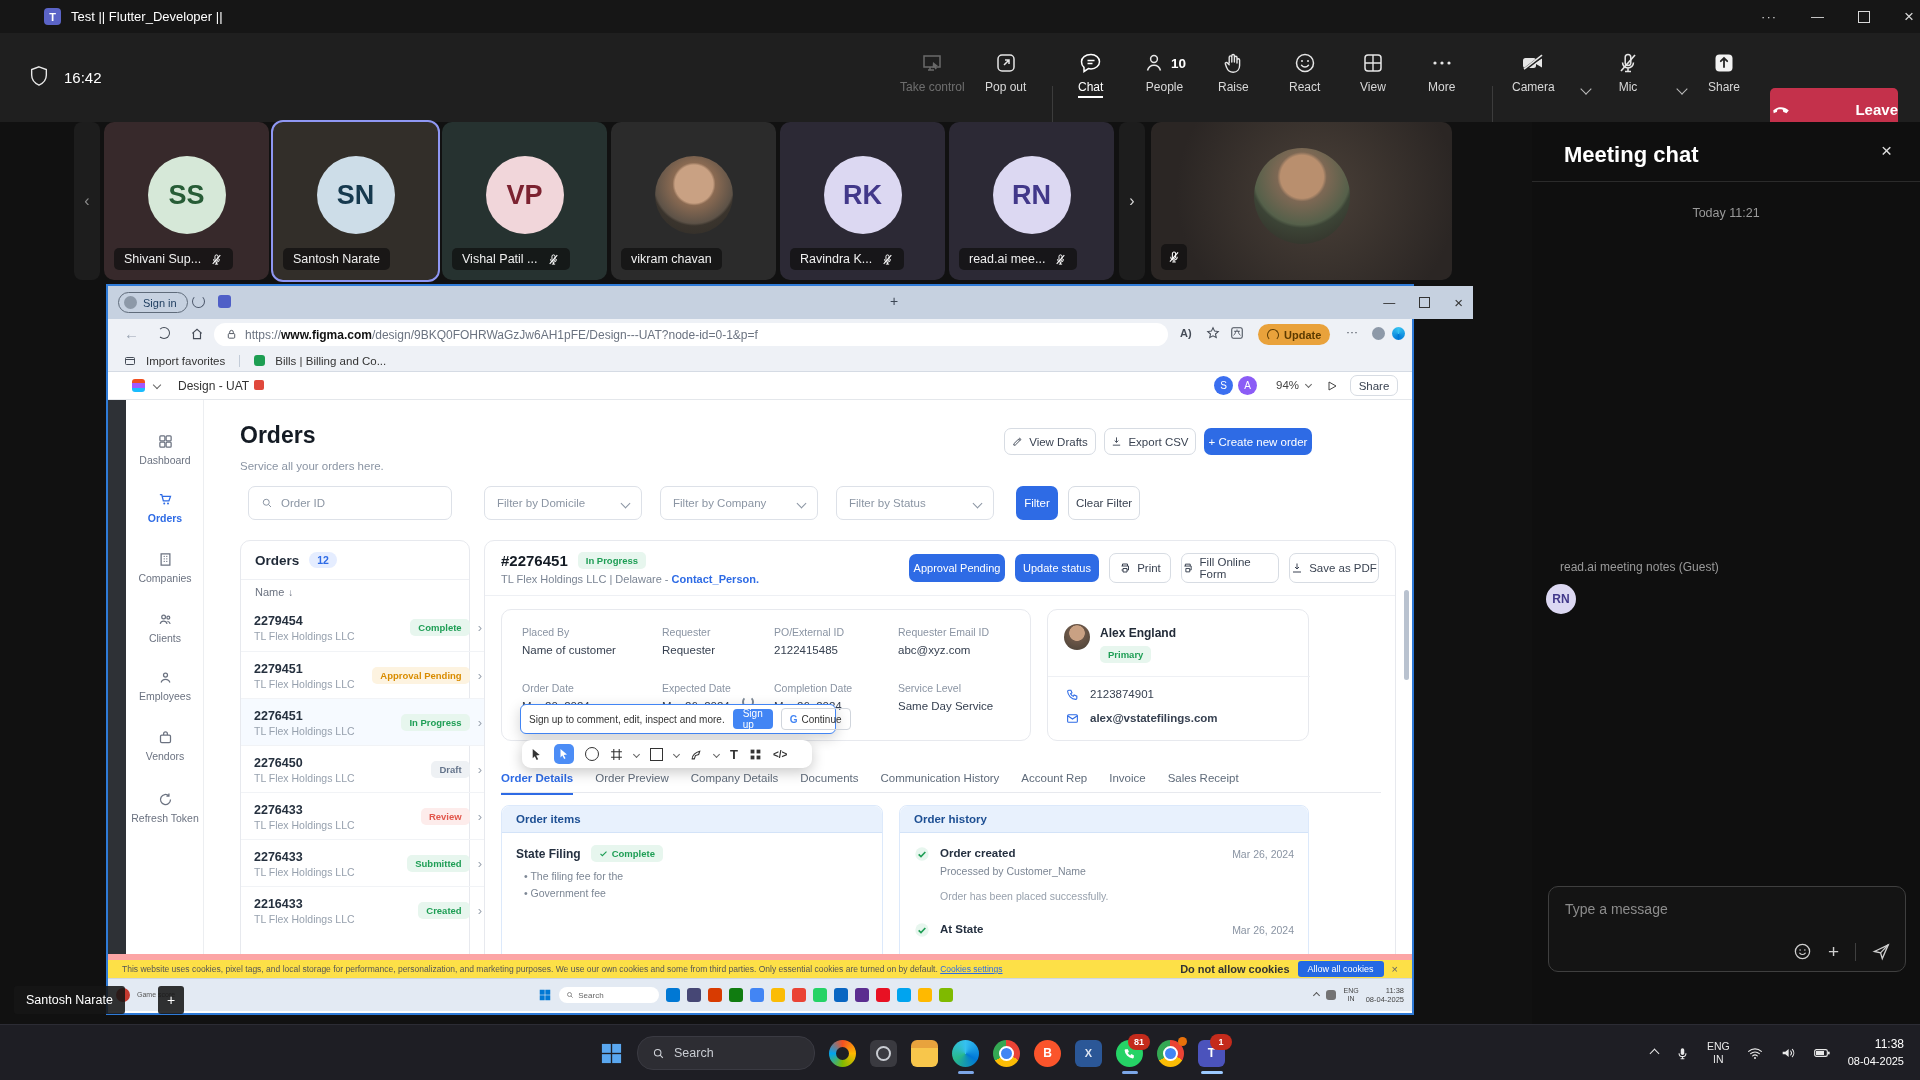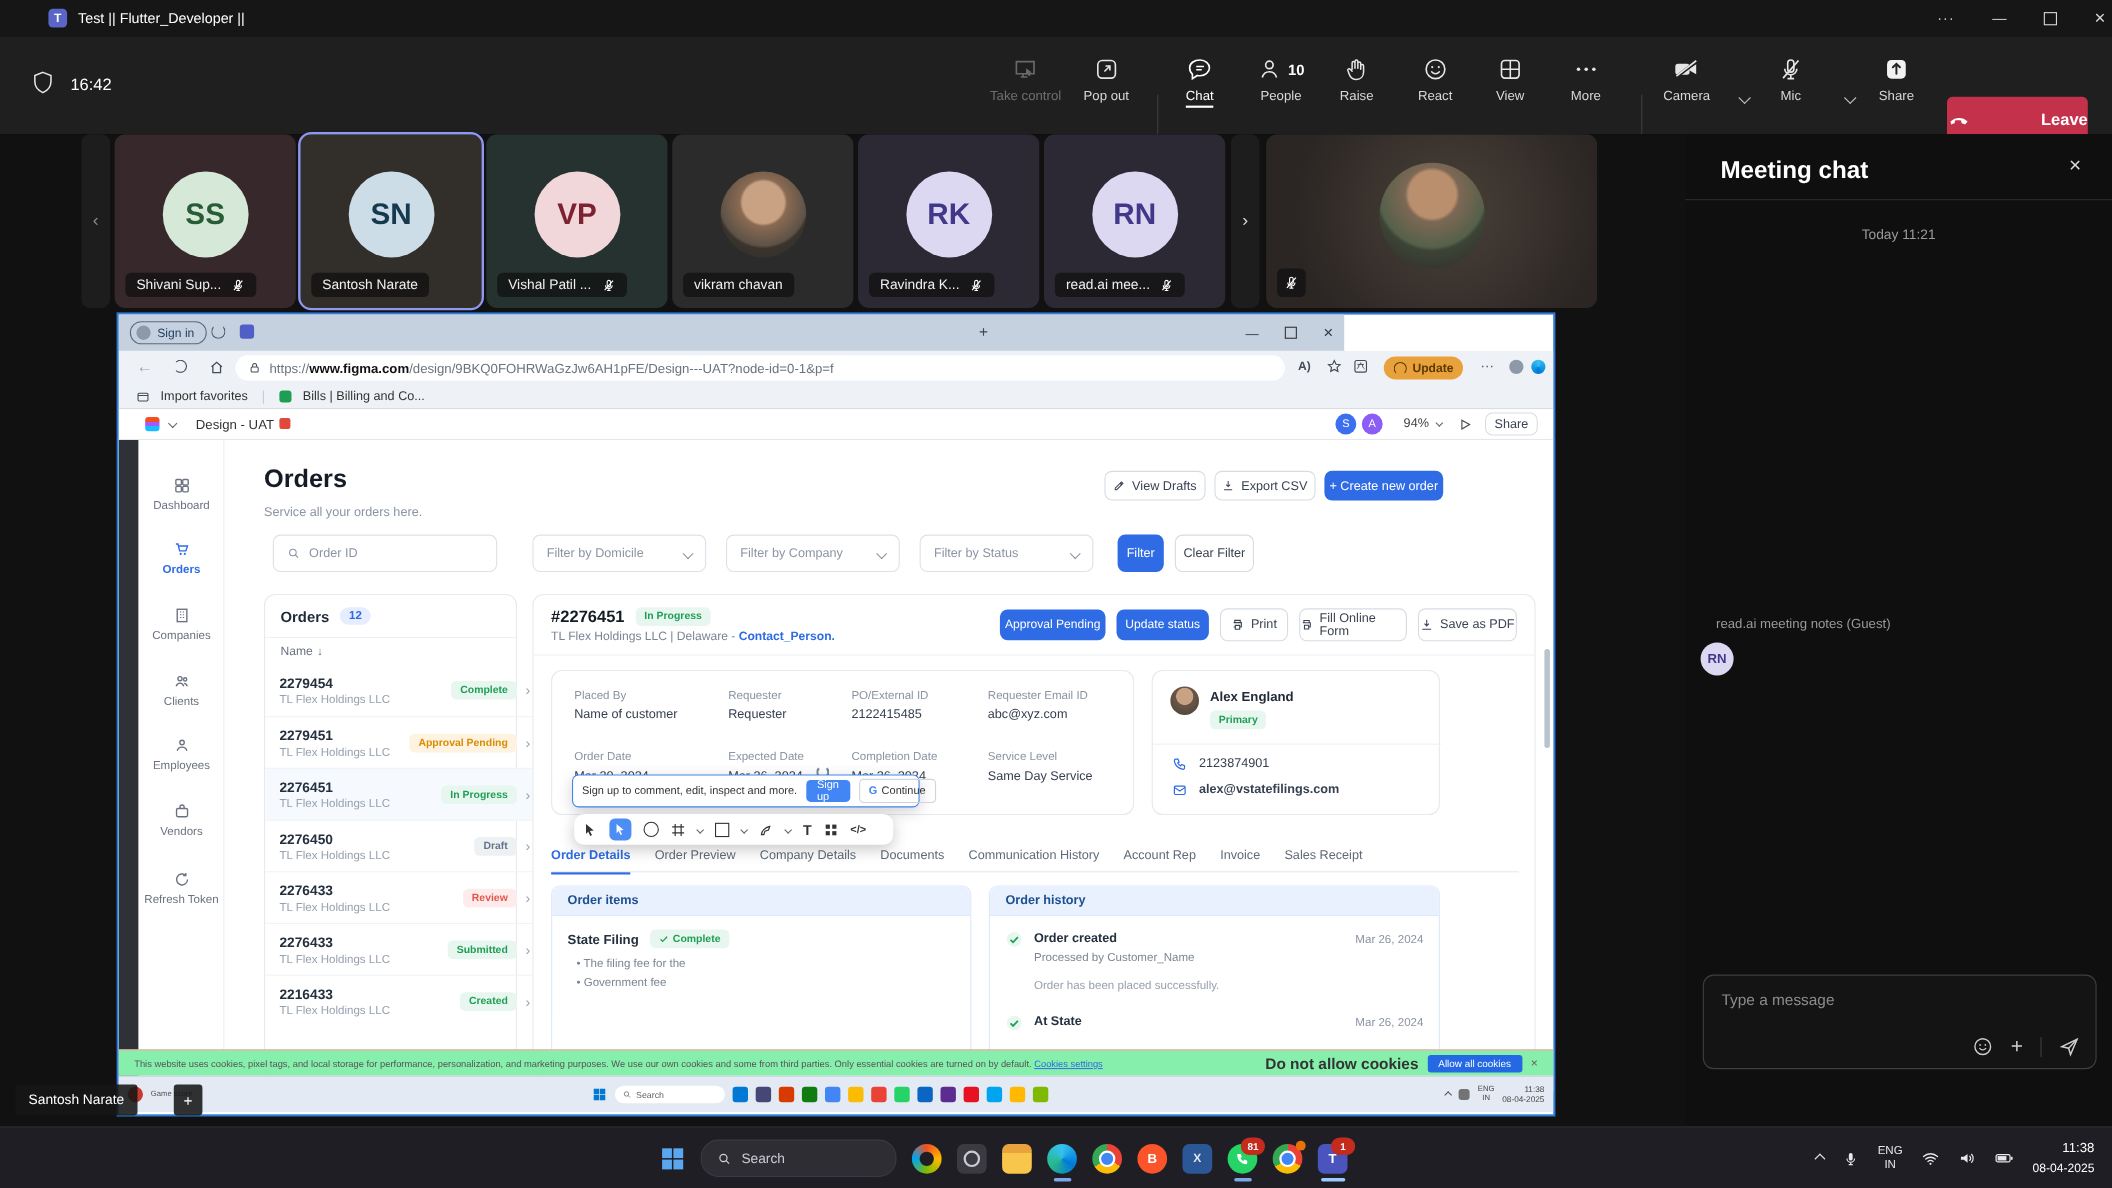--- a/index.html
+++ b/index.html
@@ -261,21 +261,21 @@
       <svg width="14" height="14" viewBox="0 0 24 24">
         <rect x="9.2" y="3.5" width="5.6" height="11" rx="2.8" fill="none" stroke="#fff" stroke-width="1.8"></rect>
         <path d="M6.5 11.5a5.5 5.5 0 0 0 11 0M12 17v3.5M9 20.5h6" fill="none" stroke="#fff" stroke-width="1.8"></path>
         <path d="M5 20L19 4" stroke="#fff" stroke-width="2"></path>
       </svg>
     </div>
 </div>
 
 <div class="a" style="left:108px;top:286px;width:1304px;height:727px;background:#fff;box-shadow:0 0 0 2px #2f7bd8;">
 
-  <div class="a" style="left:0;top:0;width:1114px;height:33px;background:#c6d1e0;">
+  <div class="a" style="left:0;top:0;width:1365px;height:33px;background:#c6d1e0;">
     <div class="a fx" style="left:10px;top:6px;height:21px;padding:0 10px 0 5px;border:1px solid #5f6b7a;border-radius:12px;gap:6px;">
       <span style="width:13px;height:13px;border-radius:50%;background:#8d99a8;"></span>
       <span style="font-size:11px;color:#1b3a5c;">Sign in</span>
     </div>
     <span class="a" style="left:84px;top:9px;width:13px;height:13px;border:1.5px solid #4a5568;border-radius:50%;border-top-color:transparent;"></span>
     <span class="a" style="left:110px;top:9px;width:13px;height:13px;background:#4f5fc7;border-radius:3px;"></span>
 
     <div class="etab" style="left:164px;width:122px;background:#c6d1e0;border-right:1px solid #a9b6c6;">
       <span class="fav" style="background:#25d366;border-radius:50%"></span>
       <span class="lbl">(6) WhatsApp</span>
@@ -708,24 +708,24 @@
             <rect x="3" y="14" width="7" height="7" fill="#333"></rect>
             <rect x="14" y="14" width="7" height="7" fill="#333"></rect>
           </svg>
         <span style="font-size:10px;font-weight:700;color:#333;">&lt;/&gt;</span>
       </div>
 
       <span class="a" style="left:616px;top:296px;width:12px;height:12px;border:2px solid #7a8694;border-radius:50%;border-top-color:transparent;"></span>
     </div>
   </div>
 
-  <div class="a fx" style="left:0;top:668px;width:1304px;height:24px;background:#86efac;border-top:1px solid #fca5a5;padding:0 14px;gap:8px;">
+  <div class="a fx" style="left:0;top:668px;width:1304px;height:24px;background:#fde047;border-top:6px solid #fca5a5;padding:0 14px;gap:8px;">
     <span style="font-size:8.5px;color:#555;white-space:nowrap;overflow:hidden;"><span>This website uses cookies, pixel tags, and local storage for performance, personalization, and marketing purposes. We use our own cookies and some from third parties. Only essential cookies are turned on by default.</span> <span style="color:#2e6be5;text-decoration:underline;">Cookies settings</span></span>
     <span style="flex:1;"></span>
-    <span style="font-size:14px;color:#333;font-weight:700;white-space:nowrap;">Do not allow cookies</span>
+    <span style="font-size:11px;color:#333;font-weight:700;white-space:nowrap;">Do not allow cookies</span>
     <span class="bluebtn" style="height:16px;padding:0 10px;font-size:9px;border-radius:3px;background:#2469e3;white-space:nowrap;">
         <span>Allow all cookies</span>
       </span>
     <span style="font-size:11px;color:#666;">×</span>
   </div>
 
   <div class="a fx" style="left:0;top:692px;width:1304px;height:33px;background:#e3eaf3;border-top:1px solid #cdd6e2;padding:0 8px;gap:7px;">
     <span class="mini" style="border-radius:50%;;background:#c5392f"></span>
     <span style="font-size:7px;color:#555;width:40px;line-height:1.1;">Game score</span>
     <span style="flex:1;"></span>

